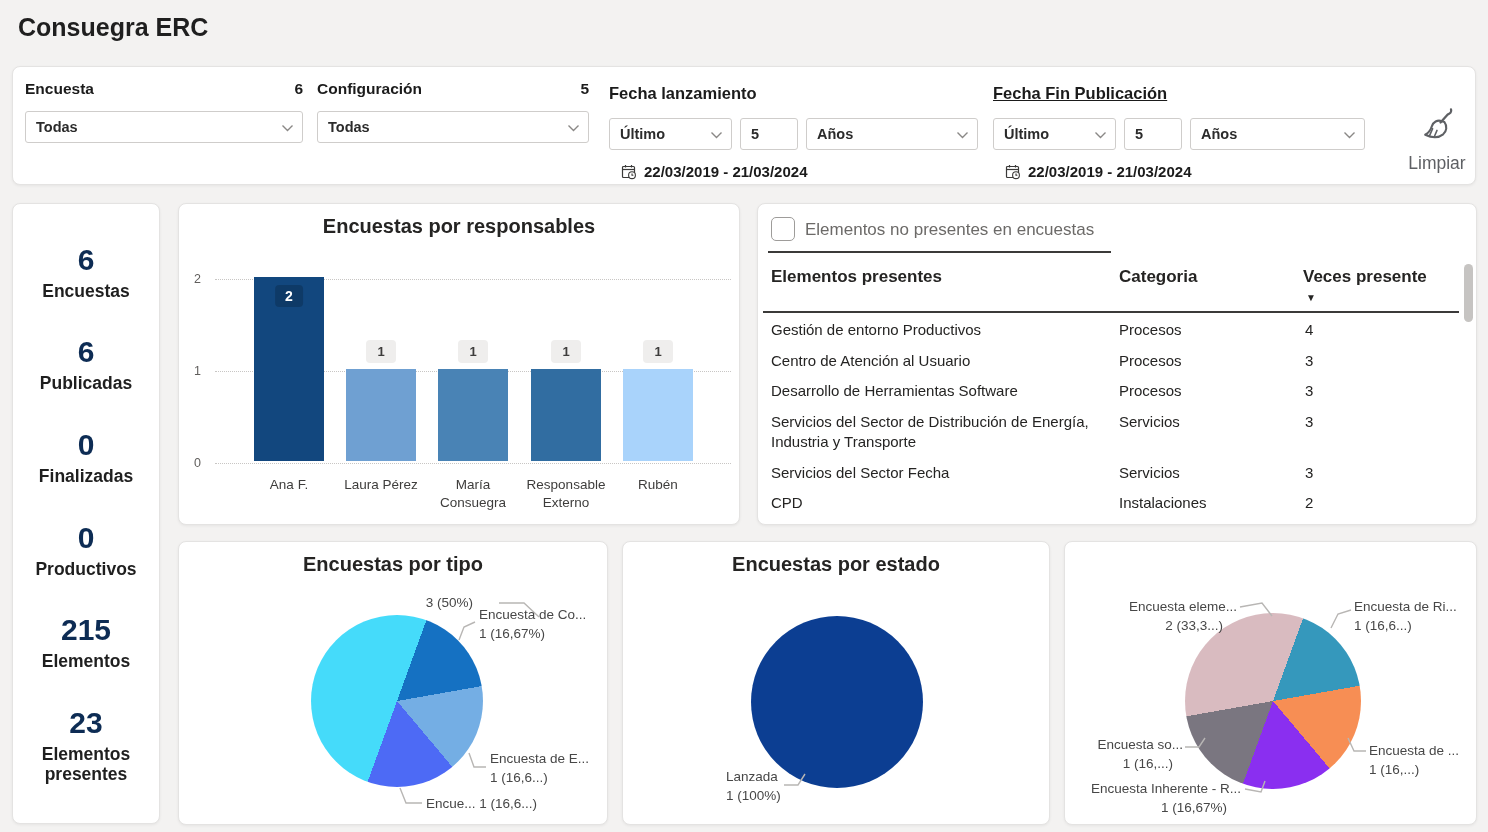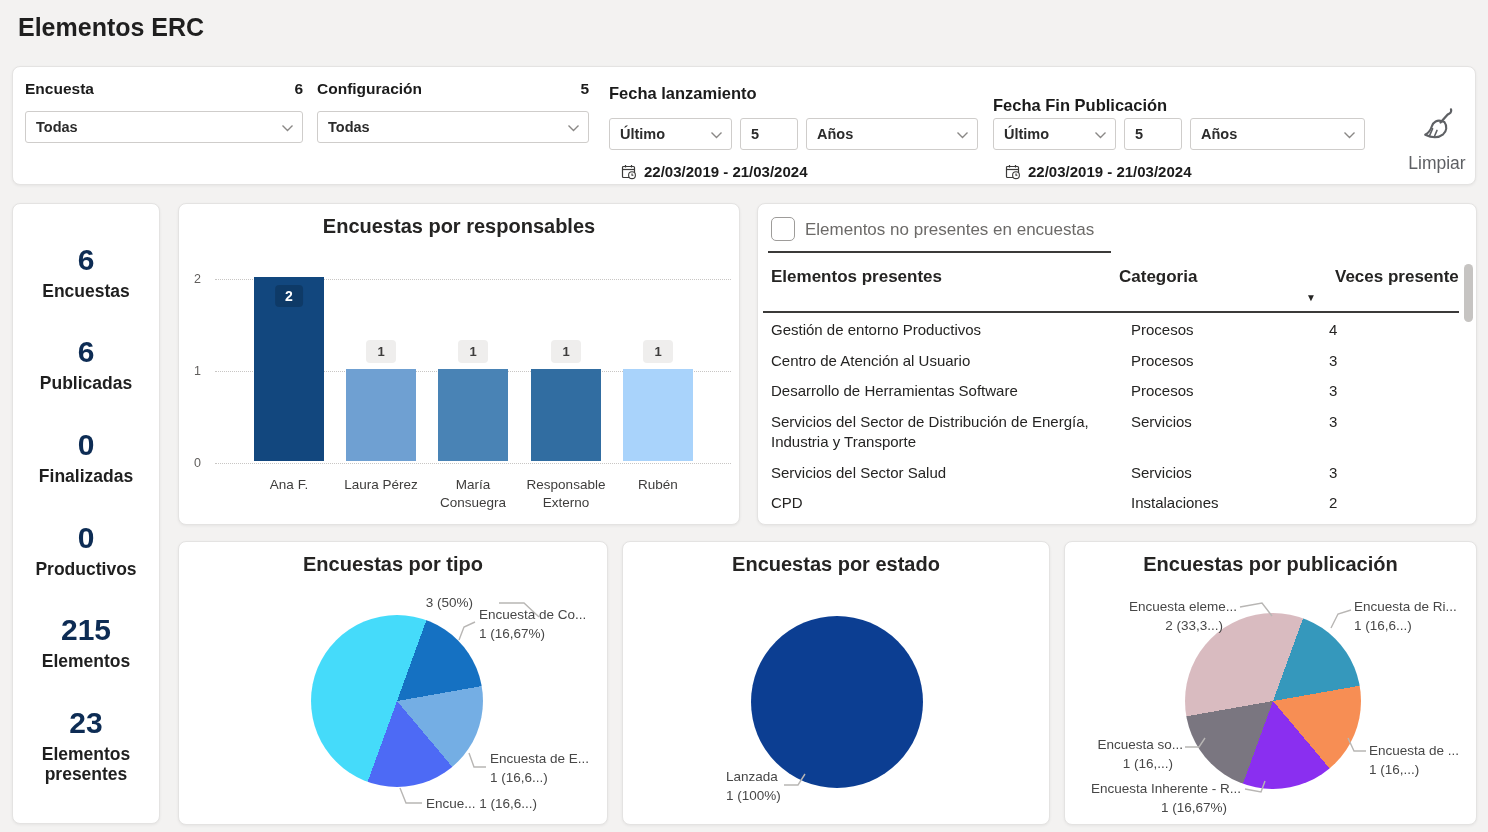--- a/index.html
+++ b/index.html
@@ -48,34 +48,34 @@
                padding:4px 0; font-size:13px; font-weight:600; color:#3E3D3C; }
   .xlabel { position:absolute; top:272px; width:100px; text-align:center; font-size:13.5px; color:#3E3D3C; line-height:1.35; }
 
   
   .cb { position:absolute; left:13px; top:13px; width:24px; height:24px; border:1px solid #9E9C9A; border-radius:5px; background:#fff; cursor:pointer; }
   .cb-label { position:absolute; left:47px; top:16px; font-size:17px; color:#6C6A68; }
   .rule { position:absolute; height:2px; background:#3B3A39; }
   .th { position:absolute; top:63px; font-size:17px; font-weight:600; color:#252423; cursor:pointer; }
   .sort-arrow { position:absolute; left:548px; top:88px; font-size:10px; color:#252423; }
   .tbl-body { position:absolute; left:13px; top:116px; right:30px; }
-  .trow { display:grid; grid-template-columns:348px 186px 1fr; column-gap:12px; margin-bottom:10px; font-size:15px; color:#252423; line-height:20.5px; cursor:default; }
+  .trow { display:grid; grid-template-columns:348px 186px 1fr; column-gap:0; margin-bottom:10px; font-size:15px; color:#252423; line-height:20.5px; cursor:default; }
   .sb-thumb { position:absolute; left:706px; top:60px; width:9px; height:58px; border-radius:5px; background:#C6C4C2; cursor:pointer; }
 
   
   .pie { position:absolute; border-radius:50%; cursor:pointer; }
   .plabel { position:absolute; font-size:13.5px; color:#474747; line-height:1.4; }
   .plabel.r { text-align:right; }
   .callouts { position:absolute; left:0; top:0; pointer-events:none; }
   .callouts polyline { fill:none; stroke:#B8B6B4; stroke-width:1.4; }
 </style>
 </head>
 <body>
 
-<div class="page-title">Elementos ERC</div>
+<div class="page-title">Consuegra ERC</div>
 
 <div class="panel" style="left:12px; top:66px; width:1464px; height:119px;">
 
   <div class="flt-label-row" style="left:12px; top:13px; width:278px;">
     <span>Encuesta</span>
     <span>6</span>
   </div>
   <div class="dd" style="left:12px; top:44px; width:278px;">
     <span>Todas</span>
     <svg class="chev" width="13" height="9">
@@ -113,21 +113,21 @@
       <rect x="1.5" y="2.5" width="12" height="11" rx="1" fill="none" stroke="#3B3A39" stroke-width="1.2"></rect>
       <line x1="1.5" y1="5.5" x2="13.5" y2="5.5" stroke="#3B3A39" stroke-width="1.2"></line>
       <line x1="4.5" y1="1" x2="4.5" y2="3.5" stroke="#3B3A39" stroke-width="1.2"></line>
       <line x1="10.5" y1="1" x2="10.5" y2="3.5" stroke="#3B3A39" stroke-width="1.2"></line>
       <circle cx="11" cy="11.2" r="3.4" fill="#fff" stroke="#3B3A39" stroke-width="1.1"></circle>
       <polyline points="11,9.6 11,11.2 12.4,11.2" fill="none" stroke="#3B3A39" stroke-width="1.1"></polyline>
     </svg>
     <span>22/03/2019 - 21/03/2024</span>
   </div>
 
-  <div class="flt-title" style="left:980px; top:29px;">Fecha Fin Publicación</div>
+  <div class="flt-title" style="left:980px; top:17px;text-decoration:underline;">Fecha Fin Publicación</div>
   <div class="dd" style="left:980px; top:51px; width:123px;">
     <span>Último</span>
     <svg class="chev" width="13" height="9">
         <polyline points="1.5,1.5 6.5,6.5 11.5,1.5" fill="none" stroke="#8A8886" stroke-width="1.4"></polyline>
       </svg>
   </div>
   <input class="num-in" style="left: 1111px; top: 51px;" value="5">
   <div class="dd" style="left:1177px; top:51px; width:175px;">
     <span>Años</span>
     <svg class="chev" width="13" height="9">
@@ -213,21 +213,21 @@
   <div class="xlabel" style="left:429px;">Rubén</div>
 </div>
 
 <div class="panel" style="left:757px; top:203px; width:720px; height:322px;">
   <div class="cb"></div>
   <div class="cb-label">Elementos no presentes en encuestas</div>
   <div class="rule" style="left:10px; top:47px; width:343px;"></div>
 
   <div class="th" style="left:13px;">Elementos presentes</div>
   <div class="th" style="left:361px;">Categoria</div>
-  <div class="th" style="left:577px;">Veces presente</div>
+  <div class="th" style="left:545px;">Veces presente</div>
   <div class="sort-arrow">▼</div>
   <div class="rule" style="left:5px; top:107px; width:696px;"></div>
 
   <div class="tbl-body">
     <div class="trow">
       <span>Gestión de entorno Productivos</span>
       <span>Procesos</span>
       <span>4</span>
     </div>
     <div class="trow">
@@ -239,21 +239,21 @@
       <span>Desarrollo de Herramientas Software</span>
       <span>Procesos</span>
       <span>3</span>
     </div>
     <div class="trow">
       <span style="max-width:335px;">Servicios del Sector de Distribución de Energía, Industria y Transporte</span>
       <span>Servicios</span>
       <span>3</span>
     </div>
     <div class="trow">
-      <span>Servicios del Sector Salud</span>
+      <span>Servicios del Sector Fecha</span>
       <span>Servicios</span>
       <span>3</span>
     </div>
     <div class="trow">
       <span>CPD</span>
       <span>Instalaciones</span>
       <span>2</span>
     </div>
   </div>
   <div class="sb-thumb"></div>
@@ -291,21 +291,20 @@
   <svg class="callouts" width="428" height="284">
     <polyline points="161,243 175,243 182,232"></polyline>
   </svg>
   <div class="plabel" style="left:103px; top:226px; width:120px;">
     <div>Lanzada</div>
     <div>1 (100%)</div>
   </div>
 </div>
 
 <div class="panel" style="left:1064px; top:541px; width:413px; height:284px;">
-  <div class="chart-title">Encuestas por publicación</div>
   <div class="pie" style="left: 120px; top: 71px; width: 176px; height: 176px; background: conic-gradient(from 20deg, rgb(53, 152, 188) 0deg, rgb(53, 152, 188) 60.012deg, rgb(247, 142, 84) 60.012deg, rgb(247, 142, 84) 119.988deg, rgb(138, 47, 240) 119.988deg, rgb(138, 47, 240) 180deg, rgb(122, 118, 128) 180deg, rgb(122, 118, 128) 239.976deg, rgb(217, 187, 192) 239.976deg, rgb(217, 187, 192) 360deg);"></div>
   <svg class="callouts" width="413" height="284">
     <polyline points="175,65 197,61 207,74"></polyline>
     <polyline points="286,68 273,72 266,86"></polyline>
     <polyline points="301,209 289,209 283,196"></polyline>
     <polyline points="120,205 134,205 140,196"></polyline>
     <polyline points="180,247 196,250 200,239"></polyline>
   </svg>
   <div class="plabel r" style="left:10px; top:56px; width:162px;">
     <div>Encuesta eleme...</div>

